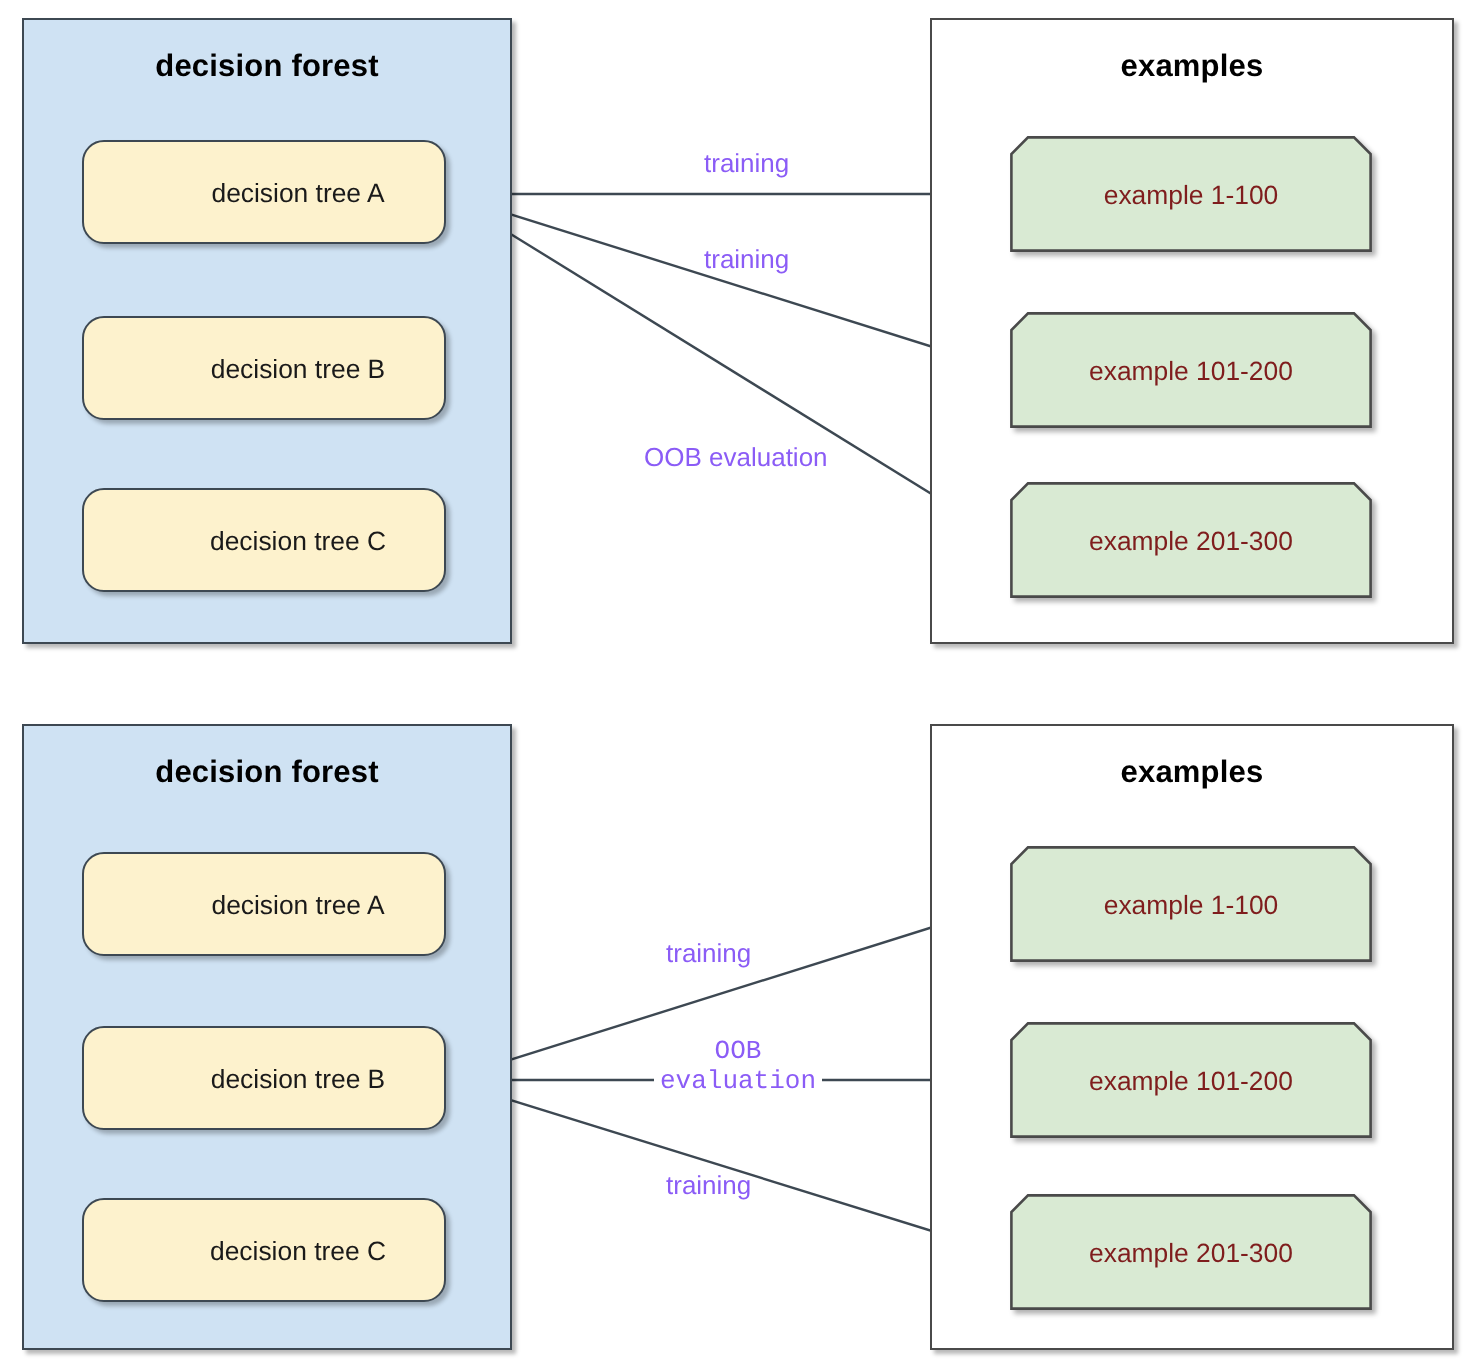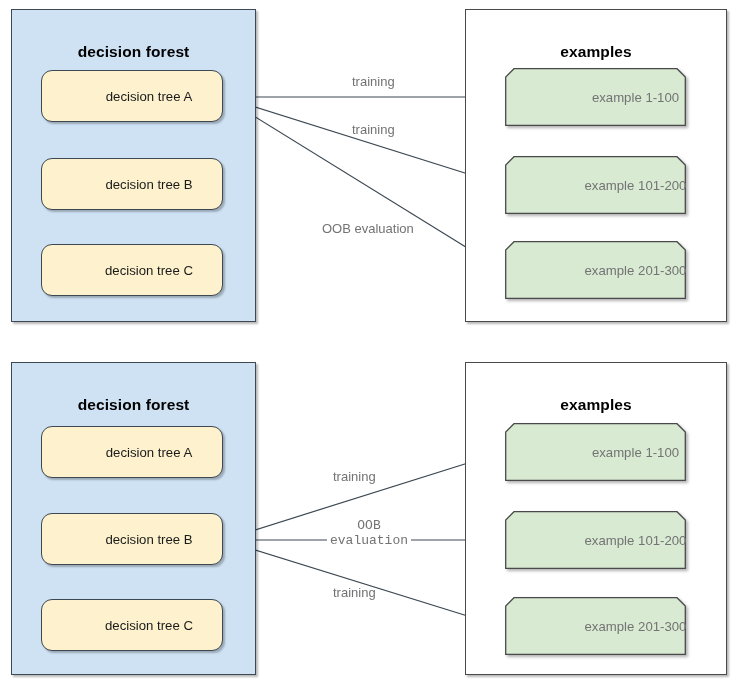--- a/index.html
+++ b/index.html
@@ -35,21 +35,20 @@
   }
   .panel-title {
     position: absolute;
     left: 0;
     right: 0;
     text-align: center;
     font-weight: bold;
     font-size: 15.5px;
     letter-spacing: 0.1px;
     color: #000000;
-    margin-top: 18px;
   }
   .tree-box {
     position: absolute;
     box-sizing: border-box;
     background: #fdf2cd;
     border: 1.3px solid #3d4852;
     border-radius: 11px;
     display: flex;
     align-items: center;
     justify-content: center;
@@ -69,34 +68,33 @@
     overflow: visible;
   }
   .example-label {
     position: absolute;
     left: 0; top: 0;
     width: 100%; height: 100%;
     display: flex;
     align-items: center;
     justify-content: center;
     font-size: 13.2px;
-    color: #737373;
-    padding-left: 40px;
+    color: #7f1d1d;
   }
   .edge-layer {
     position: absolute;
     left: 0; top: 0;
     width: 737px;
     height: 685px;
     pointer-events: none;
   }
   .edge-label {
     position: absolute;
     font-size: 13px;
-    color: #737373;
+    color: #8b5cf6;
     white-space: nowrap;
     background: transparent;
     line-height: 1.15;
   }
   .edge-label.center { text-align: center; font-family: Liberation Mono, monospace; }
 </style>
 </head>
 <body>
 
 <div class="canvas">

